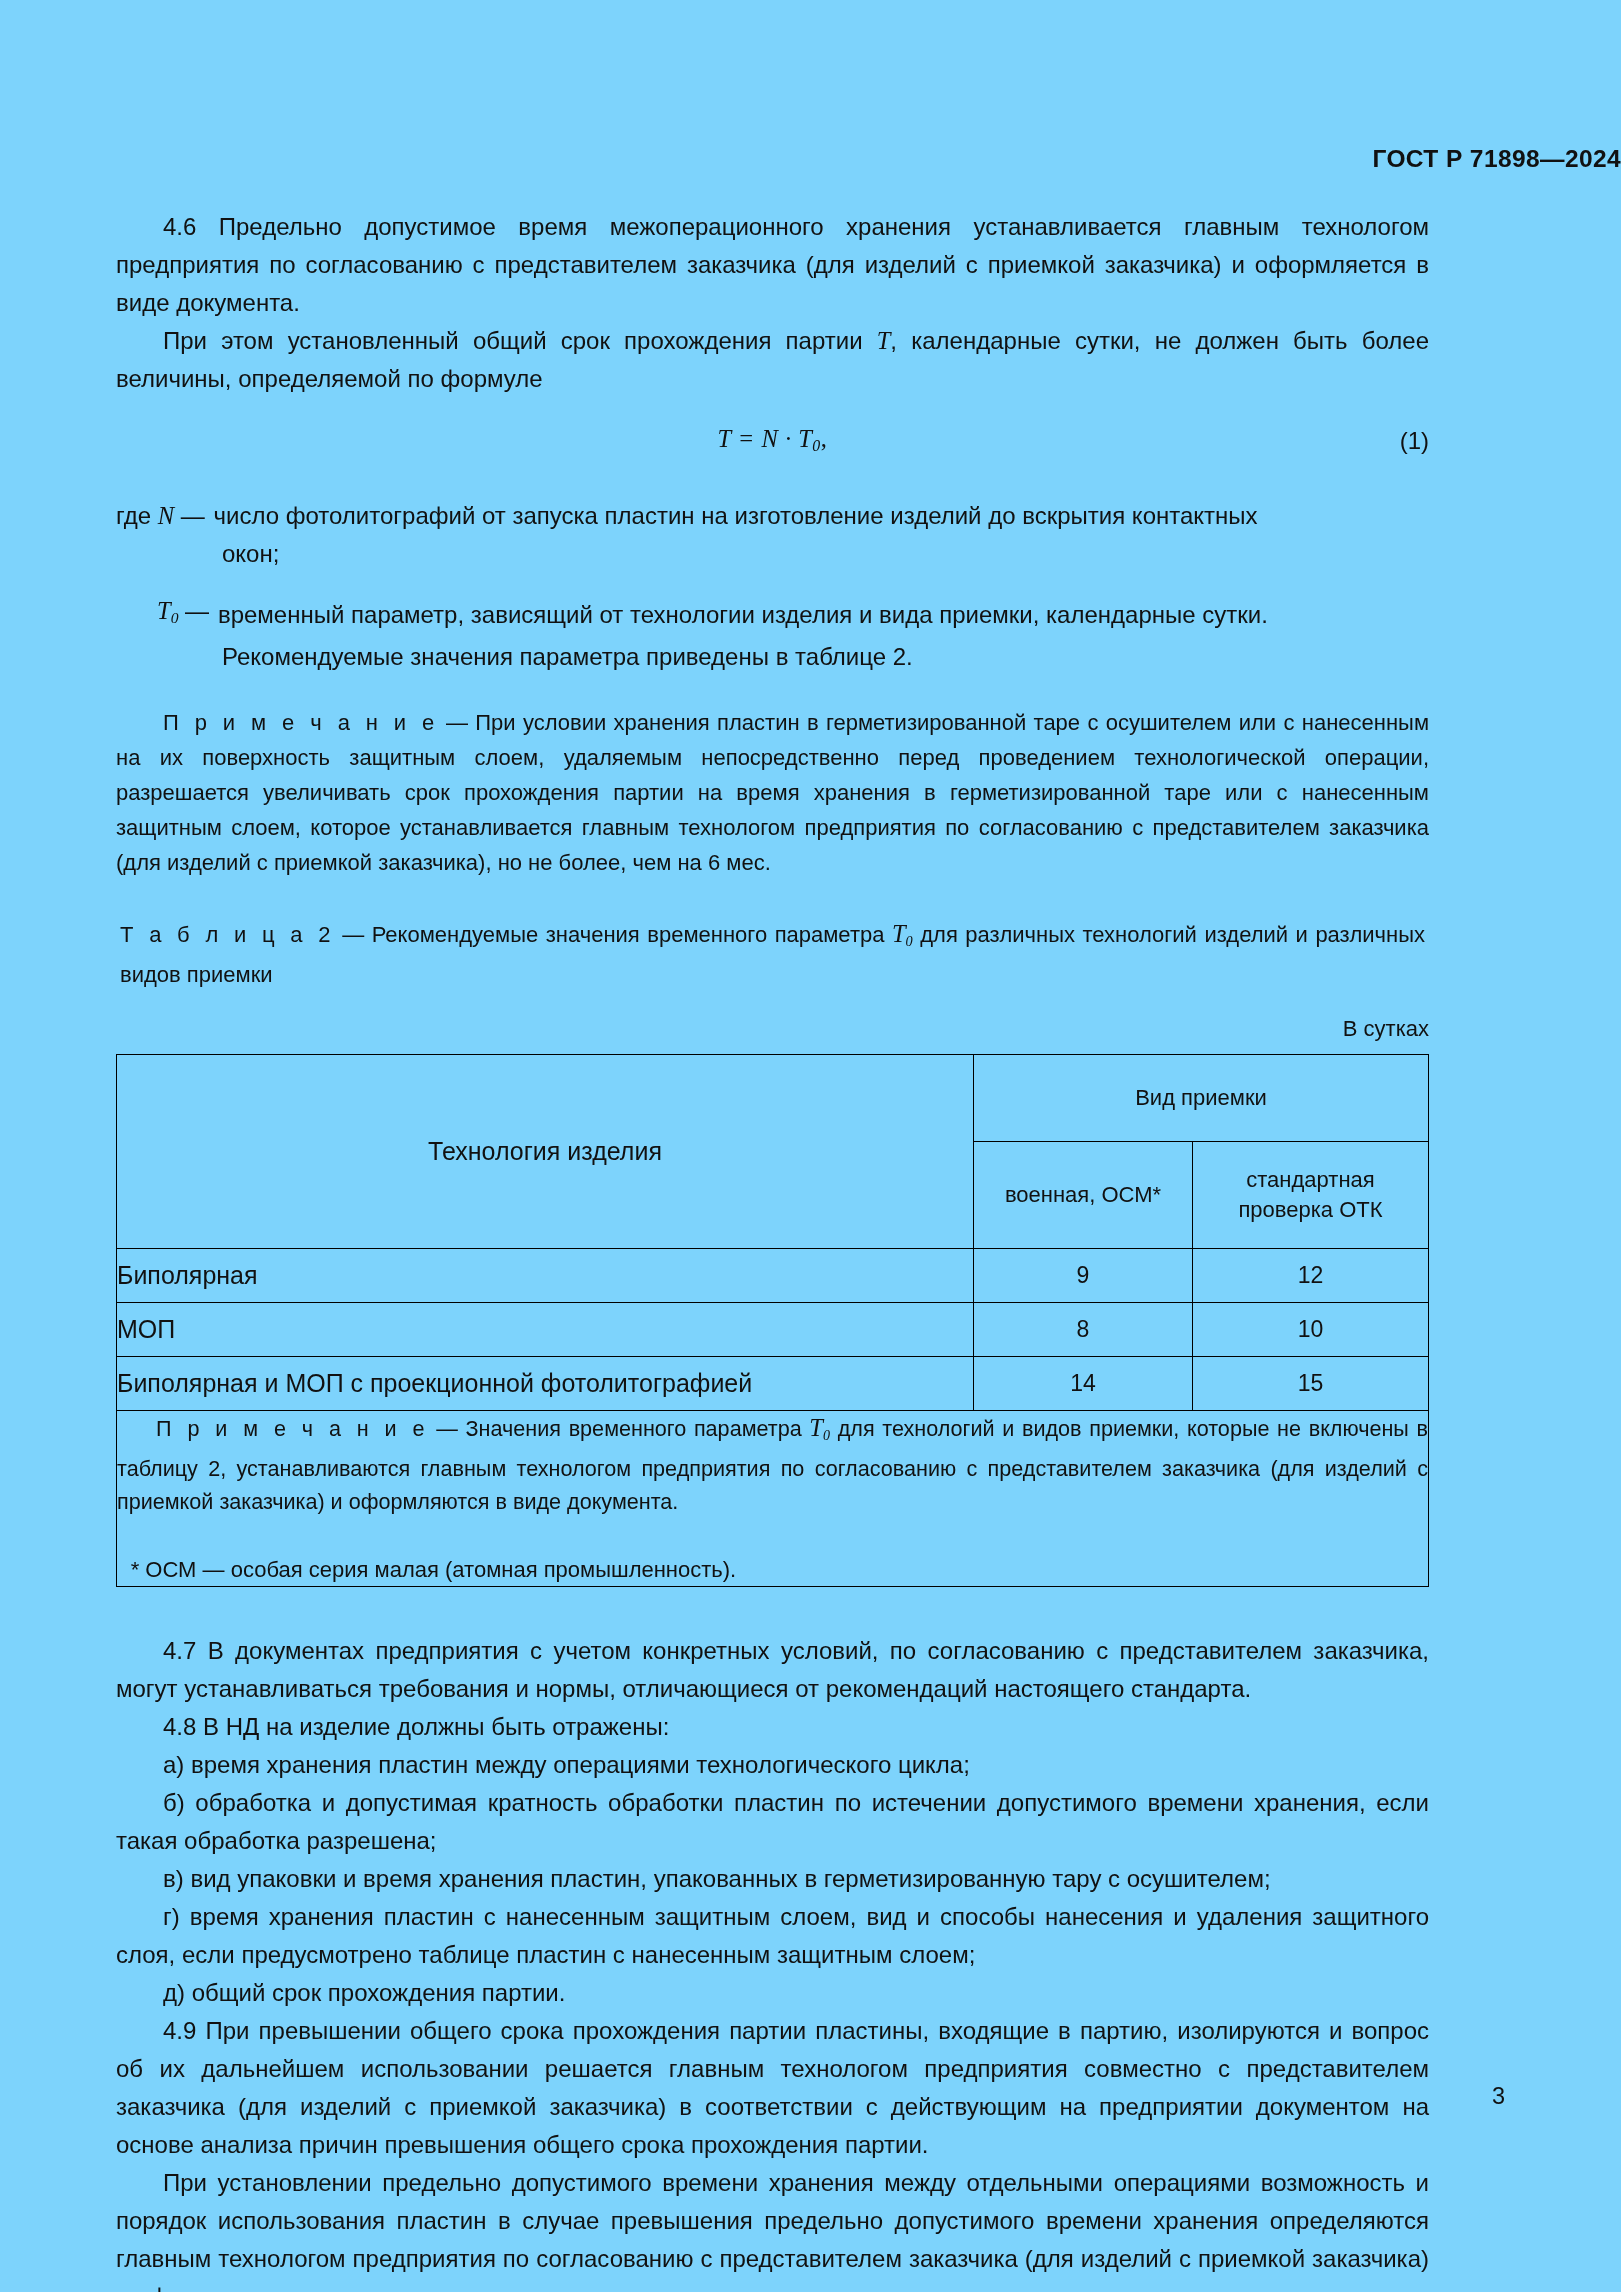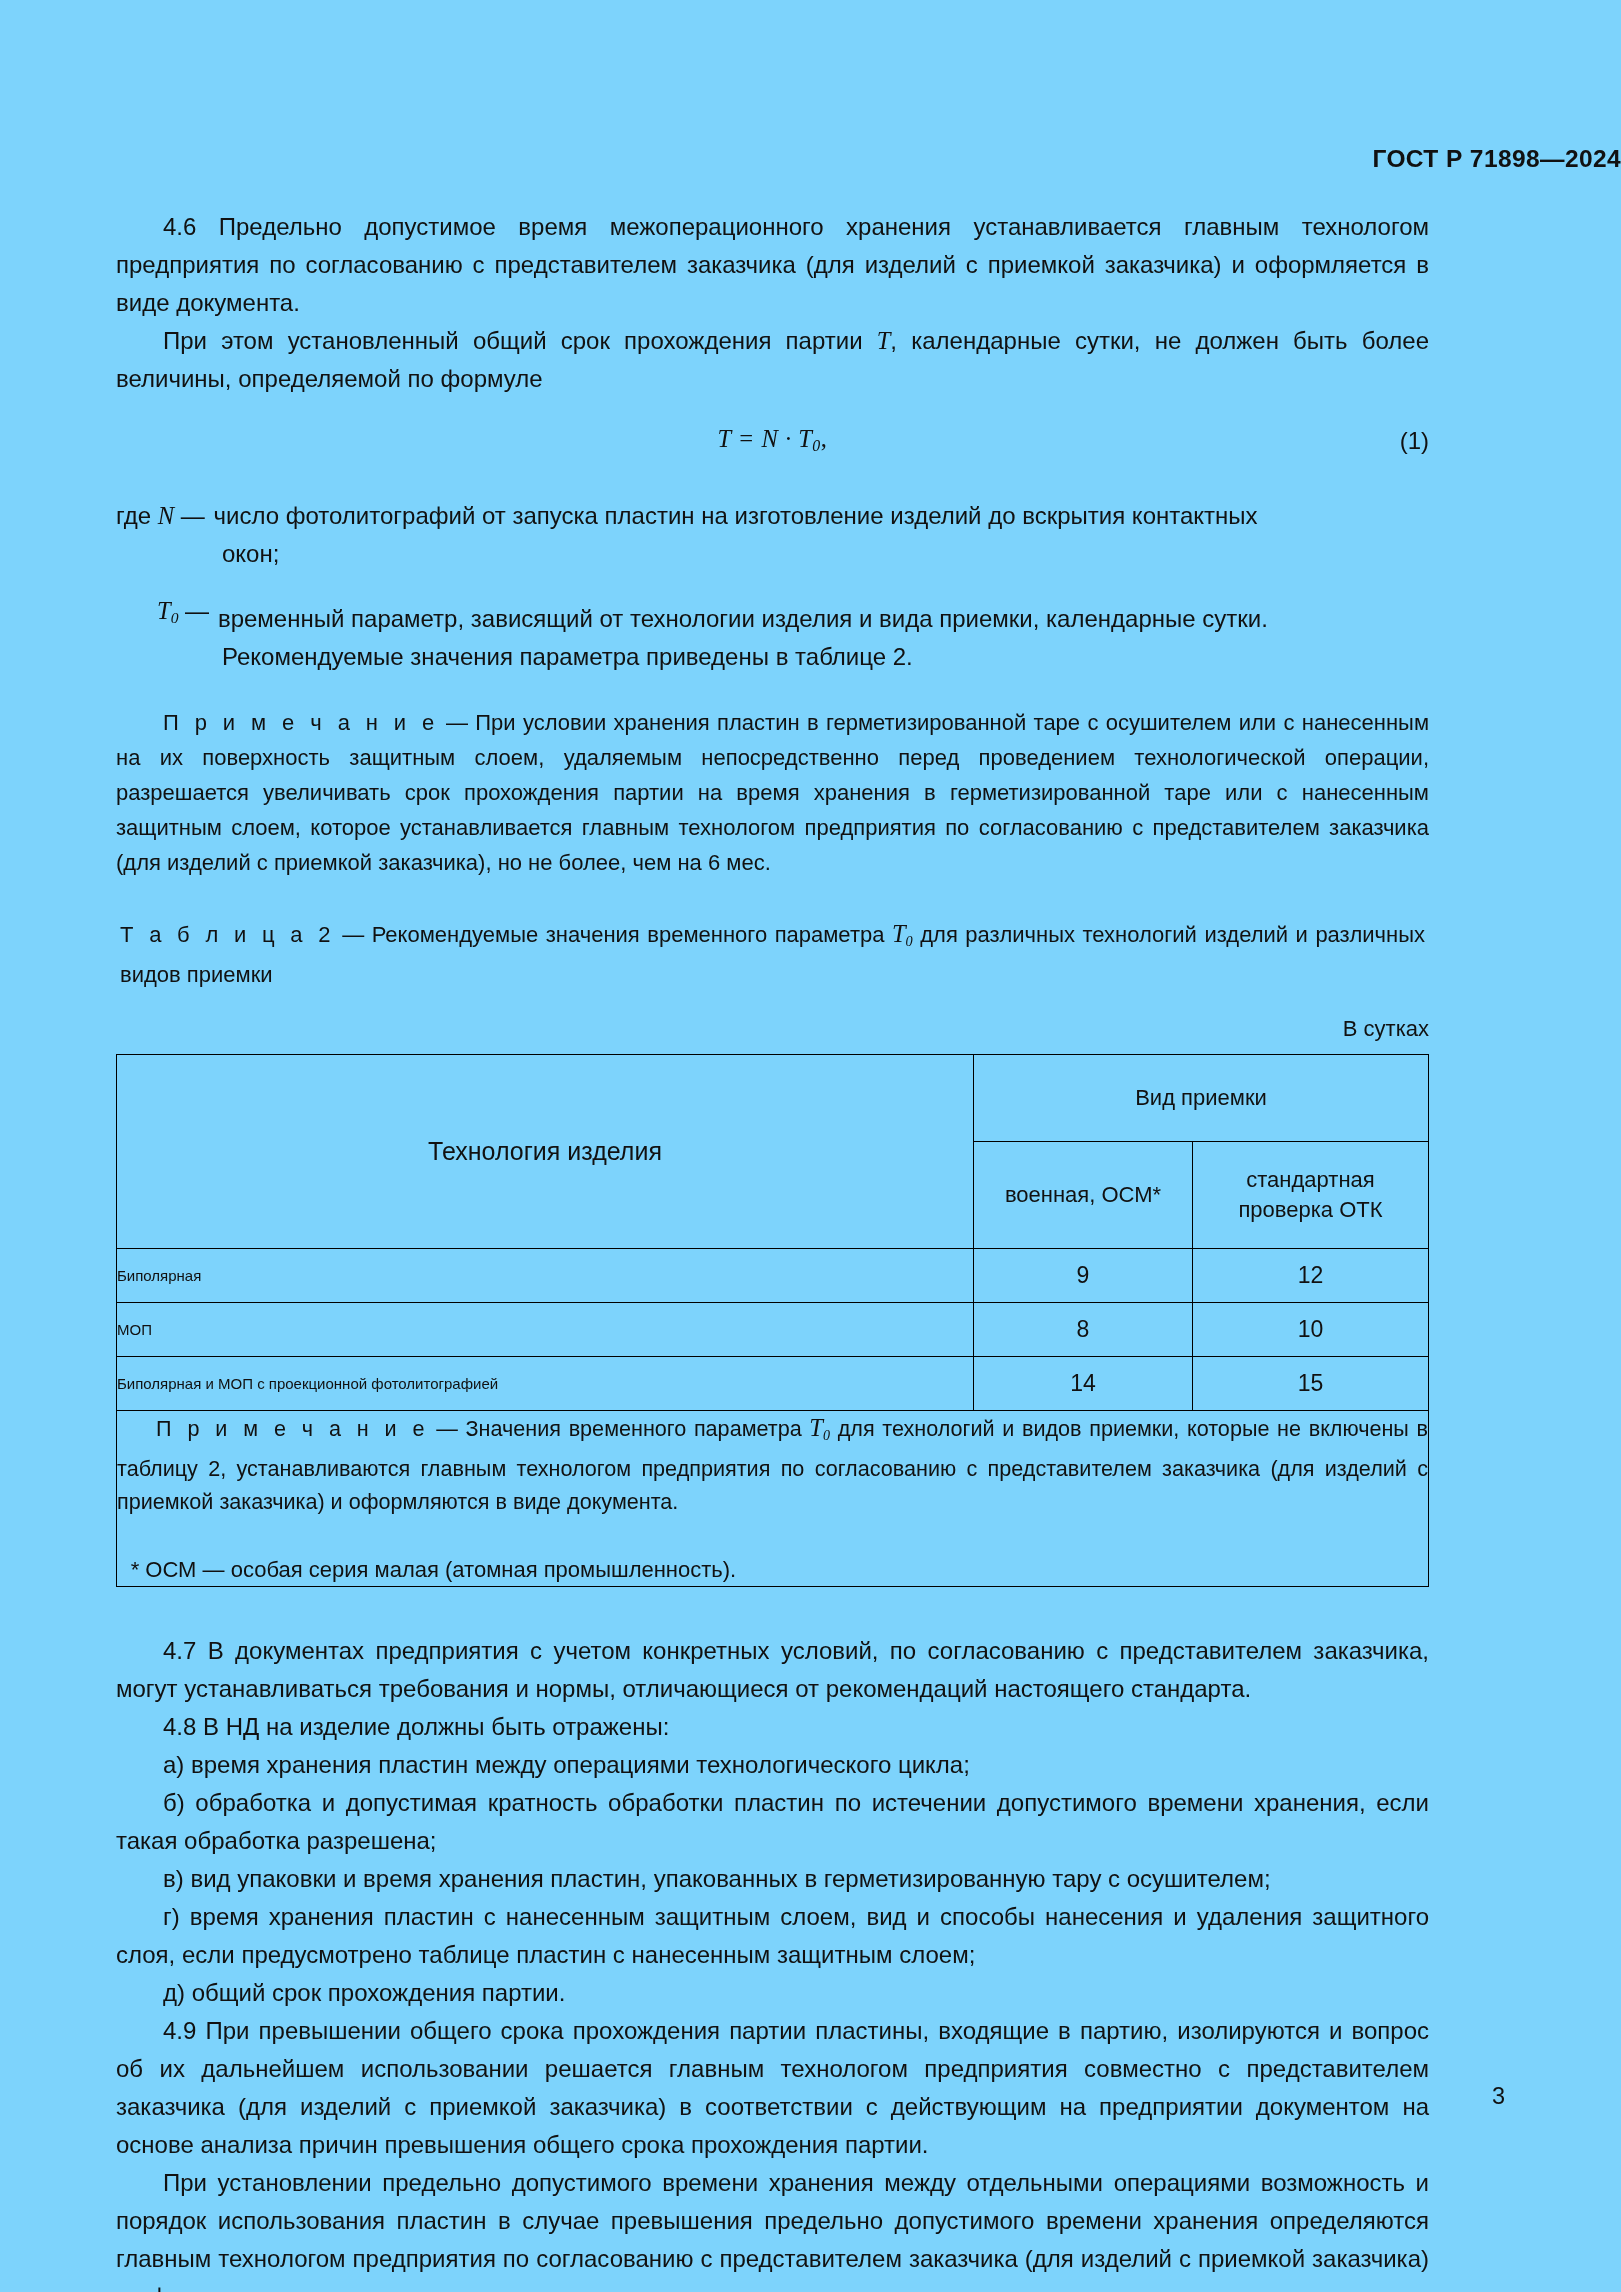--- a/index.html
+++ b/index.html
@@ -77,21 +77,21 @@
   sub.v { font-size: 0.65em; vertical-align: -0.28em; }
 
   
   .where {
     font-size: 24px;
     line-height: 38px;
     margin: 0;
   }
   .where-row {
     display: flex;
-    align-items: flex-end;
+    align-items: center;
   }
   .where-lead {
     flex: 0 0 auto;
     white-space: nowrap;
     padding-right: 8.8px;
   }
   .where-lead.pad { padding-left: 41px; }
   .where-body {
     flex: 1 1 auto;
     text-align: justify;
@@ -143,21 +143,21 @@
     text-align: center;
     padding: 7.8px 9.8px;
   }
   .col-tech { width: 857px; }
   .col-mil  { width: 219px; }
   .col-otk  { width: 236px; }
 
   .cell-tech {
     text-align: left;
     padding: 11.8px 13.7px;
-    font-size: 15px;
+    font-size: 25px;
   }
   .cell-num {
     text-align: center;
     font-size: 23px;
     padding: 11.8px 5.9px;
   }
   .hdr-tech {
     text-align: center;
     font-size: 25px;
     padding: 9.8px;

